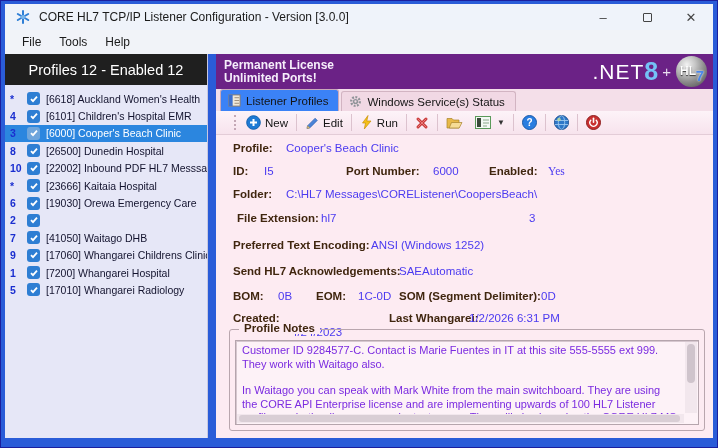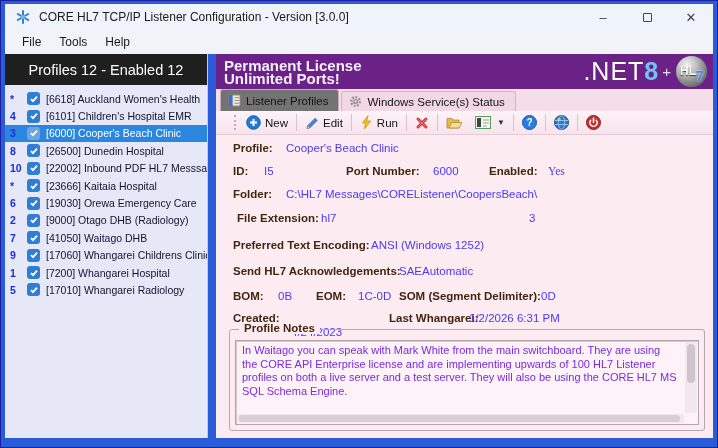--- a/index.html
+++ b/index.html
@@ -44,39 +44,39 @@
   .sb-row.sel .sb-cb { background:#6fa5dc; }
   .sb-lbl { font-size:10.5px; color:#13132e; }
   .sb-row.sel .sb-lbl { color:#ffffff; }
   
   .main { position:absolute; left:215px; top:53px; right:4px; bottom:9px; background:#fdebf2; }
   
   .banner {
     position:absolute; left:0; top:0; right:0; height:35px; background:#6b2286;
     display:flex; align-items:center; padding:0 6px 0 8px;
   }
-  .lic { color:#f6eefb; font-size:15px; font-weight:bold; line-height:13px; }
+  .lic { color:#f6eefb; font-size:12px; font-weight:bold; line-height:13px; }
   .banner-right { margin-left:auto; display:flex; align-items:center; }
-  .dotnet { color:#ffffff; font-size:25px; letter-spacing:1px; }
+  .dotnet { color:#ffffff; font-size:21px; letter-spacing:1px; }
   .dotnet8 { color:#74c2f6; font-size:25px; font-weight:bold; }
   .plus { color:#e9def0; font-size:15px; margin:0 5px 0 4px; }
   .hl7-sphere {
     position:relative; width:31px; height:31px; border-radius:50%;
     background:radial-gradient(circle at 35% 28%, #f2f2f2 0%, #c6c6c6 28%, #8b8b8b 58%, #474747 100%);
     flex:0 0 auto;
   }
   .hl7-hl { position:absolute; left:4px; top:8px; color:#fff; font-weight:bold; font-size:12px; text-shadow:0 1px 1px #333; }
   .hl7-7 { position:absolute; right:3px; top:11px; color:#4a86e8; font-weight:bold; font-size:15px; text-shadow:0 0 2px #fff; }
   
   .tabstrip { position:absolute; left:0; top:35px; right:0; height:22px; background:#f4dfe9; display:flex; align-items:flex-end; }
   .tab {
     display:flex; align-items:center; gap:5px; font-size:11.5px; color:#141414;
     border:1px solid #c9a9ba; border-bottom:none; border-radius:3px 3px 0 0; padding:3px 10px 3px 7px;
   }
-  .tab.active { background:#737373; margin-left:4px; height:22px; }
+  .tab.active { background:#3b82f6; margin-left:4px; height:22px; }
   .tab.inactive { background:#f1d8e4; height:20px; margin-left:2px; border-color:#d2b4c2; }
   
   .toolbar {
     position:absolute; left:0; top:57px; right:0; height:24px;
     background:linear-gradient(#fdf3f8, #f7e3ed); border-bottom:1px solid #e3ccd7;
     display:flex; align-items:center; padding-left:16px;
   }
   .grip { height:15px; border-left:2px dotted #c4a8b6; margin:0 4px 0 2px; }
   .tb-btn { display:flex; align-items:center; gap:4px; font-size:11.5px; color:#141414; padding:2px 6px; }
   .tb-sep { width:1px; height:17px; background:#dcc2ce; margin:0 2px; }
@@ -204,21 +204,20 @@
           </span>
         <span class="sb-lbl">[19030] Orewa Emergency Care</span>
       </div>
       <div class="sb-row">
         <span class="sb-num">2</span>
         <span class="sb-cb">
             <svg width="10" height="10" viewBox="0 0 10 10">
               <path d="M2 5.2l2 2 4-4.5" stroke="#fff" stroke-width="1.8" fill="none"></path>
             </svg>
           </span>
-        <span class="sb-lbl">[9000] Otago DHB (Radiology)</span>
       </div>
       <div class="sb-row">
         <span class="sb-num">7</span>
         <span class="sb-cb">
             <svg width="10" height="10" viewBox="0 0 10 10">
               <path d="M2 5.2l2 2 4-4.5" stroke="#fff" stroke-width="1.8" fill="none"></path>
             </svg>
           </span>
         <span class="sb-lbl">[41050] Waitago DHB</span>
       </div>
@@ -415,20 +414,21 @@
 
       <span class="fl" style="top:177px; left:17px;">Created:</span>
       <span class="fv" style="top:191px; left:75px;">4/24/2023</span>
       <span class="fl" style="top:177px; left:173px;">Last Whangarei:</span>
       <span class="fv" style="top:177px; left:253px;">1/2/2026 6:31 PM</span>
 
       <div class="notes-box">
         <span class="notes-legend">Profile Notes</span>
         <div class="notes-inner">
           <div class="notes-text">
+            <p>Customer ID 9284577-C. Contact is Marie Fuentes in IT at this site 555-5555 ext 999. They work with Waitago also.</p>
             <p>In Waitago you can speak with Mark White from the main switchboard. They are using the CORE API Enterprise license and are implementing upwards of 100 HL7 Listener profiles on both a live server and a test server. They will also be using the CORE HL7 MS SQL Schema Engine.</p>
           </div>
           <div class="vscroll">
               <div class="vthumb"></div>
             </div>
           <div class="hscroll">
               <div class="hthumb"></div>
             </div>
         </div>
       </div>

